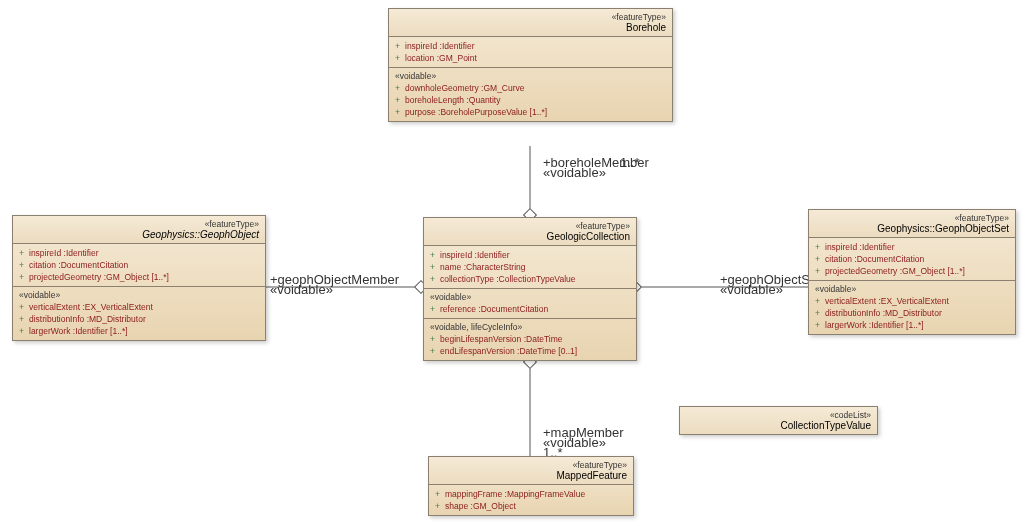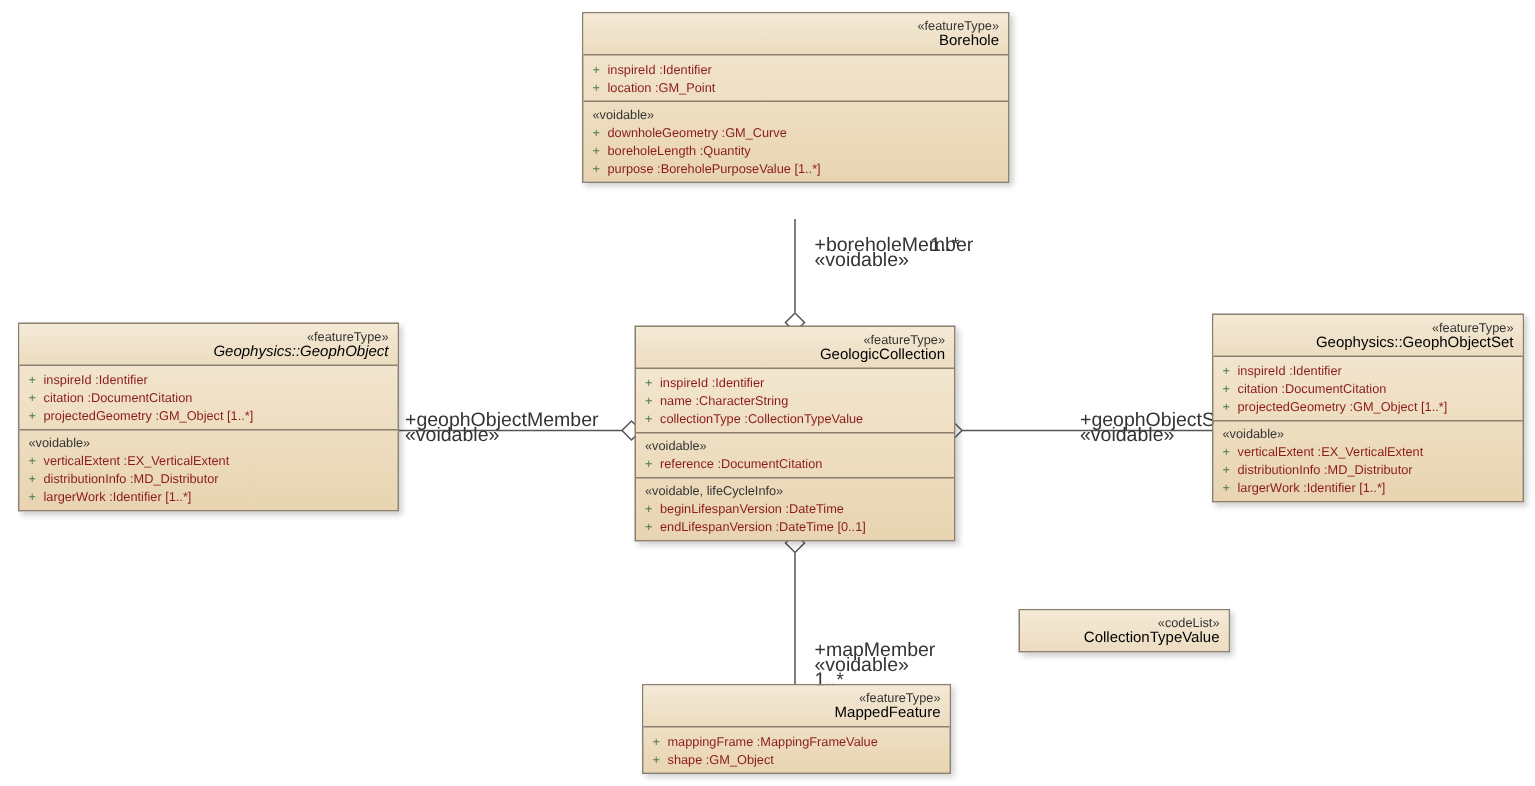--- a/index.html
+++ b/index.html
@@ -179,18 +179,18 @@
   <div class="class-header">
     <div class="stereotype">«featureType»</div>
     <div class="class-name">MappedFeature</div>
   </div>
   <div class="compartment">
     <div class="attr"><span class="plus">+</span><span>mappingFrame</span>  :<span>MappingFrameValue</span></div>
     <div class="attr"><span class="plus">+</span><span>shape</span>  :<span>GM_Object</span></div>
   </div>
 </div>
 
-<div class="class-box" style="left:679px; top:406px; width:141px;">
+<div class="class-box" style="left:679px; top:406px; width:199px;">
   <div class="class-header" style="border-bottom:none;">
     <div class="stereotype">«codeList»</div>
     <div class="class-name">CollectionTypeValue</div>
   </div>
 </div>
 
 </body></html>

